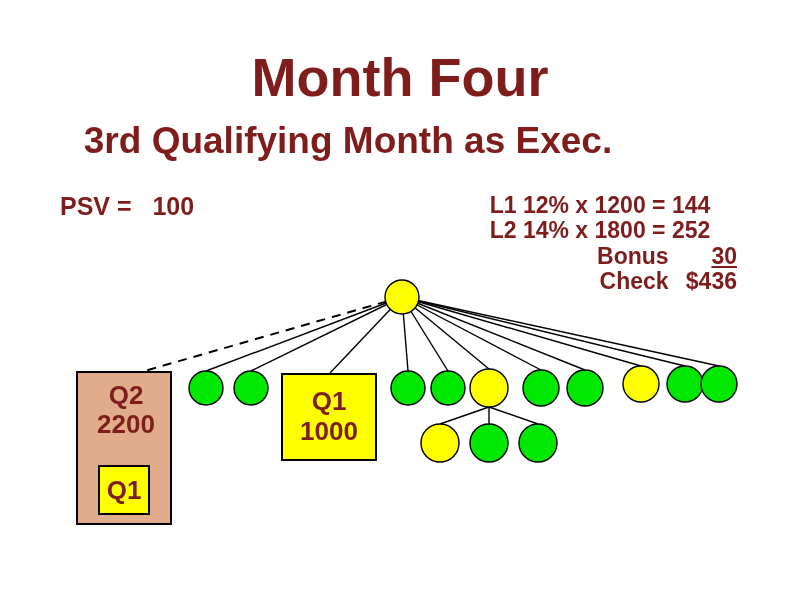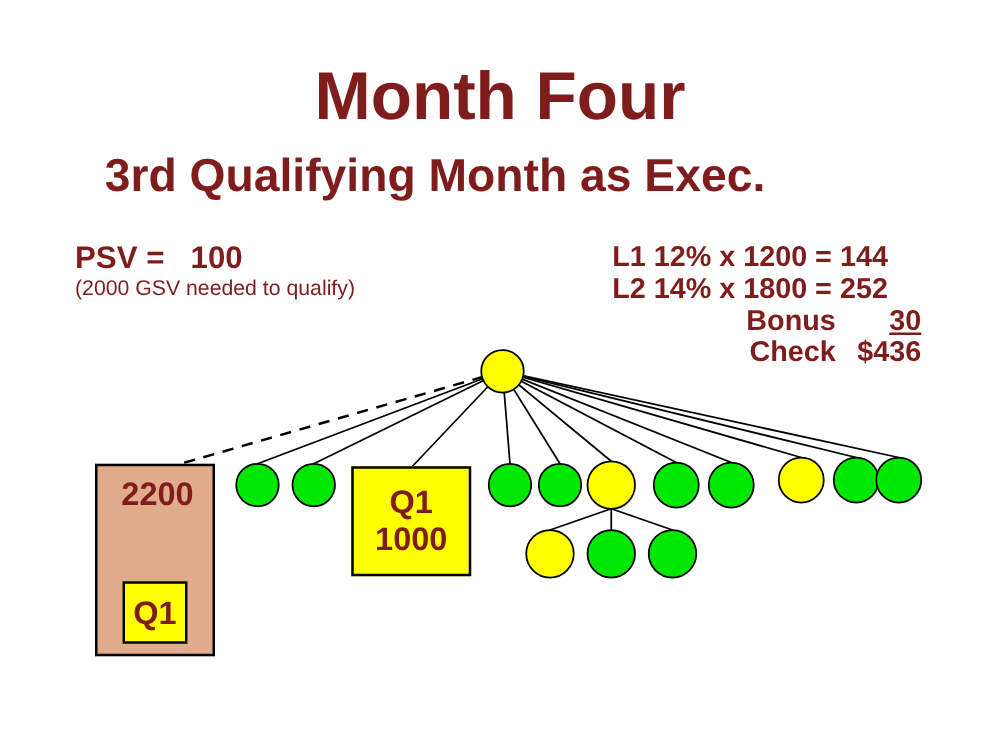--- a/index.html
+++ b/index.html
@@ -161,21 +161,20 @@
 </head>
 <body>
 
 <div id="slide">
 
   <div class="title">Month Four</div>
   <div class="subtitle">3rd Qualifying Month as Exec.</div>
 
   <div class="stats-left">
     <div class="big">PSV =   100</div>
-    <div class="note">(2000 GSV needed to qualify)</div>
   </div>
 
   <div class="stats-right">
     <div class="row rowL">L1 12% x 1200 = 144</div>
     <div class="row rowL">L2 14% x 1800 = 252</div>
     <div class="row rowR">
       <span class="lbl">Bonus</span>
       <span class="amt underline">30</span>
     </div>
     <div class="row rowR">
@@ -211,20 +210,21 @@
       <circle cx="685" cy="384" r="18" fill="#00E800" stroke="#000000" stroke-width="1.4"></circle>
       <circle cx="719" cy="384" r="18" fill="#00E800" stroke="#000000" stroke-width="1.4"></circle>
       <circle cx="440" cy="443" r="19" fill="#FFFF00" stroke="#000000" stroke-width="1.4"></circle>
       <circle cx="489" cy="443" r="19" fill="#00E800" stroke="#000000" stroke-width="1.4"></circle>
       <circle cx="538" cy="443" r="19" fill="#00E800" stroke="#000000" stroke-width="1.4"></circle>
       <circle cx="402" cy="297" r="17" fill="#FFFF00" stroke="#000000" stroke-width="1.4"></circle>
     </svg>
 
   <div class="q2-box">
     <div class="q2-head">
+      <div>Q2</div>
       <div>2200</div>
     </div>
     <div class="q1-inner">Q1</div>
   </div>
 
   <div class="q1-box">
     <div>Q1</div>
     <div>1000</div>
   </div>
 

